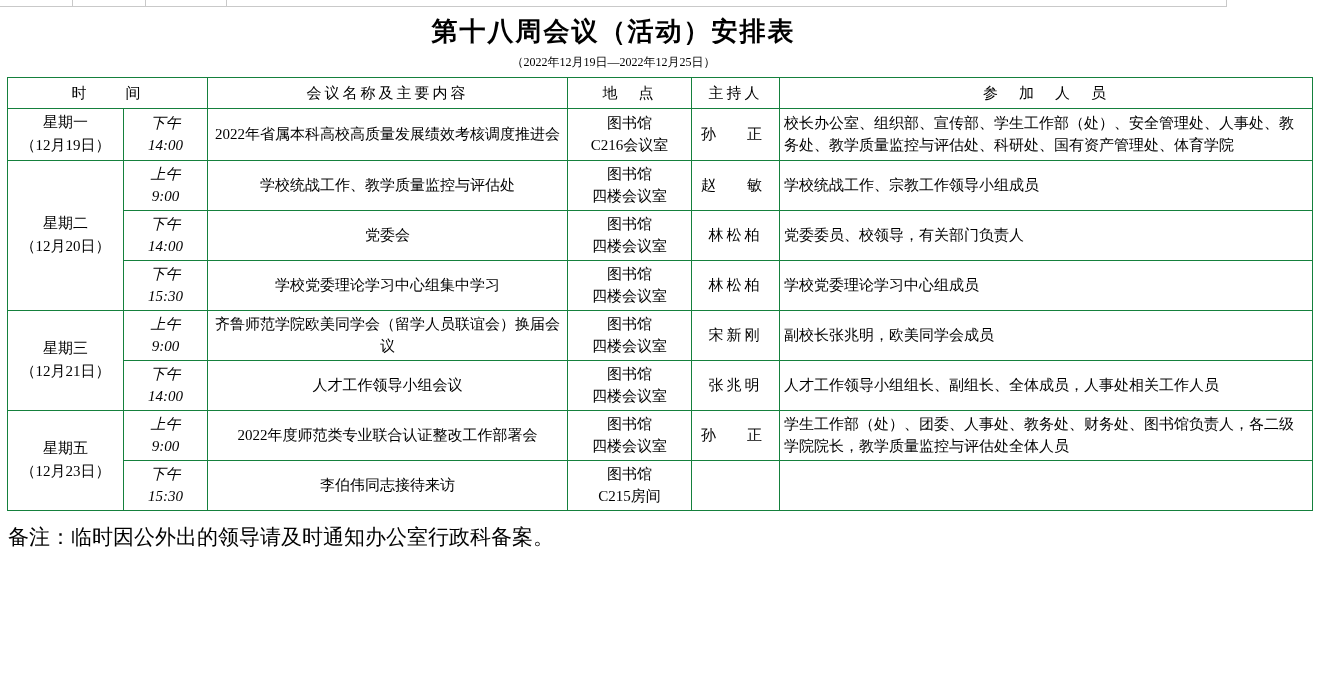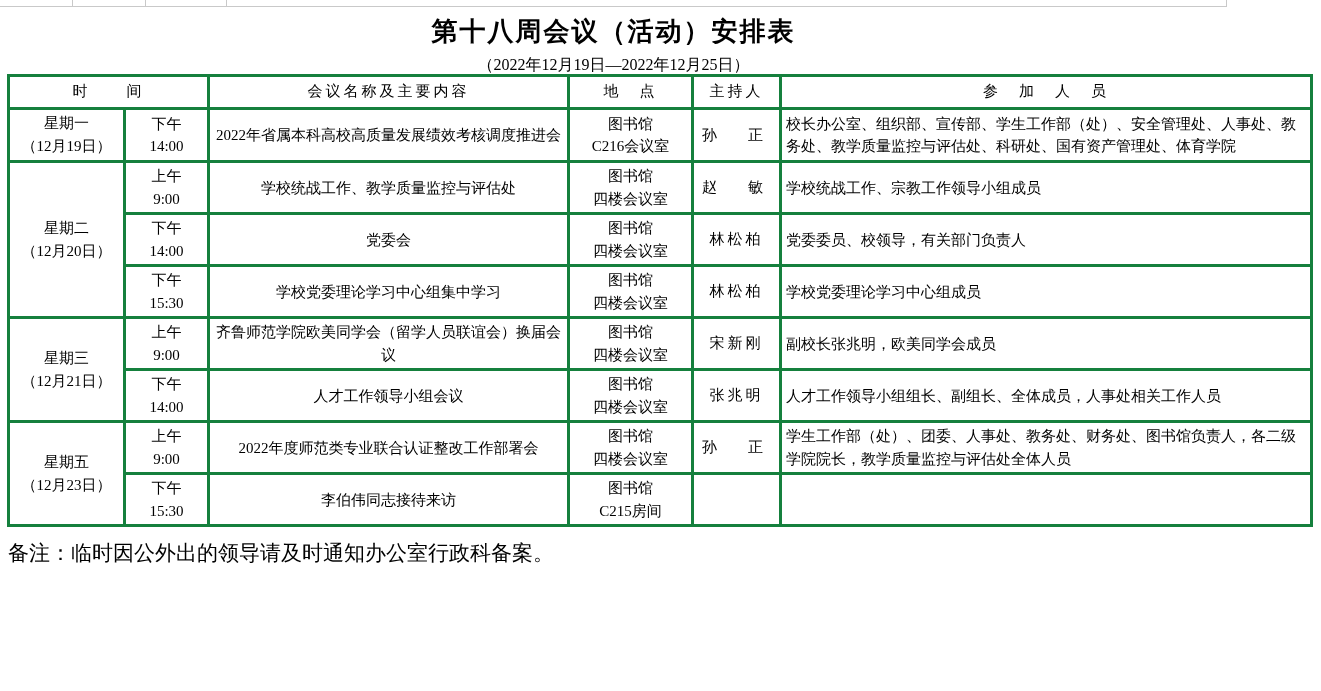--- a/index.html
+++ b/index.html
@@ -37,53 +37,55 @@
   .title {
     text-align: center;
     font-size: 26px;
     font-weight: bold;
     letter-spacing: 2px;
     margin-top: 8px;
     line-height: 1.3;
   }
   .subtitle {
     text-align: center;
-    font-size: 16px;
+    font-size: 12px;
     margin-top: 6px;
+    margin-bottom: 8px;
     line-height: 1.2;
   }
 
   table.sched {
     border-collapse: collapse;
     width: 1306px;
     margin: 0 7px;
     table-layout: fixed;
   }
   table.sched td, table.sched th {
-    border: 3px solid #15803d;
+    border: 1px solid #15803d;
     font-size: 15px;
     font-weight: normal;
     padding: 2px 4px;
     vertical-align: middle;
   }
   th {
     text-align: center;
     height: 26px;
     letter-spacing: 3px;
   }
   td.day {
     text-align: center;
     line-height: 1.55;
     width: 116px;
     margin-top: 23px;
   }
   td.ampm {
     text-align: center;
     line-height: 1.5;
     width: 84px;
+    font-style: italic;
   }
   td.topic {
     text-align: center;
     line-height: 1.5;
     width: 360px;
   }
   td.place {
     text-align: center;
     line-height: 1.5;
     width: 124px;

